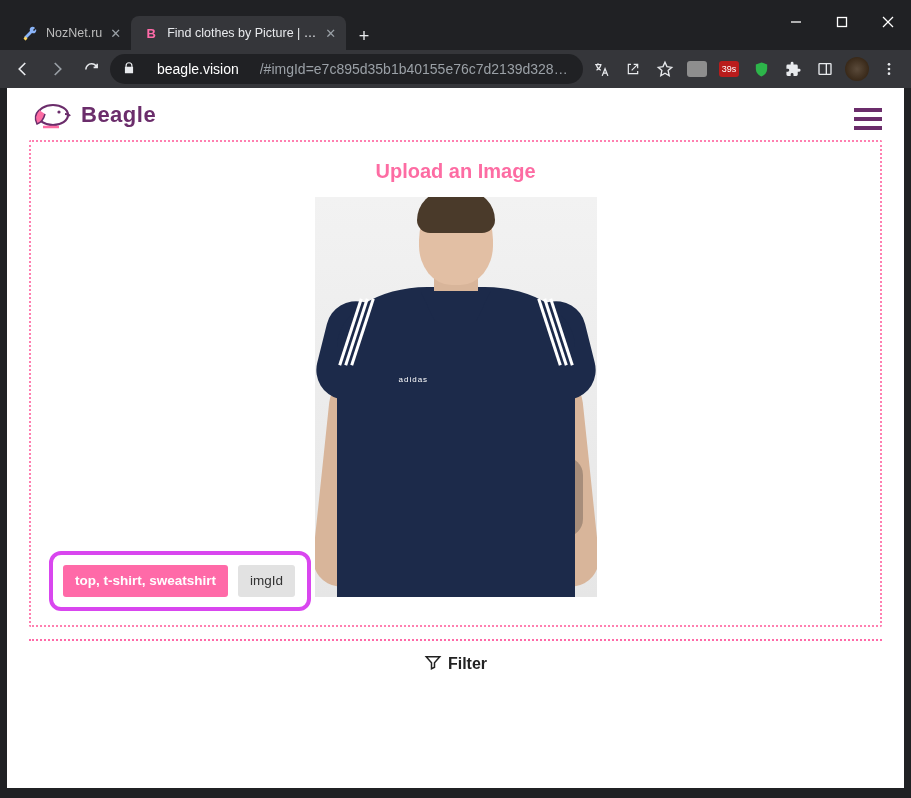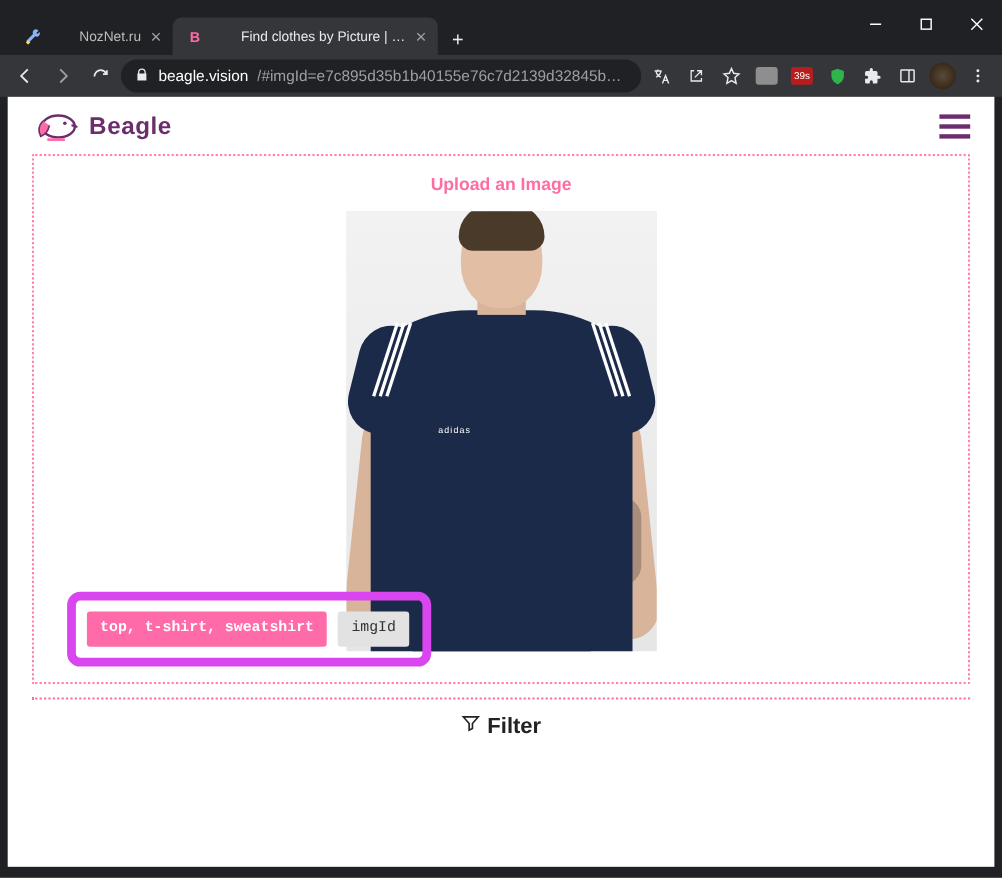--- a/index.html
+++ b/index.html
@@ -15,81 +15,81 @@
   
   .titlebar { height:14px; background:#202124; }
   .win-controls { position:absolute; top:8px; right:0; display:flex; }
   .win-btn { width:46px; height:28px; display:flex; align-items:center; justify-content:center; color:#fff; }
 
   
   .tabstrip { display:flex; align-items:flex-end; height:36px; background:#202124; padding-left:10px; }
   .tab { display:flex; align-items:center; height:34px; max-width:230px; padding:0 10px 0 12px; border-radius:8px 8px 0 0; font-size:12.5px; color:#bcbcbc; gap:8px; }
   .tab.active { background:#35363a; color:#e8eaed; }
   .tab .favicon { width:16px; height:16px; flex:0 0 16px; display:flex; align-items:center; justify-content:center; }
-  .tab .title { white-space:nowrap; overflow:hidden; text-overflow:ellipsis; max-width:150px;margin-left:26px; }
+  .tab .title { white-space:nowrap; overflow:hidden; text-overflow:ellipsis; max-width:150px; }
   .tab .close-x { margin-left:auto; font-size:13px; color:#9aa0a6; }
   .new-tab { width:28px; height:28px; display:flex; align-items:center; justify-content:center; color:#e8eaed; font-size:18px; margin-left:4px; }
 
   
   .toolbar { display:flex; align-items:center; height:38px; background:#35363a; padding:0 8px; gap:4px; }
   .nav-ico { width:30px; height:30px; display:flex; align-items:center; justify-content:center; border-radius:50%; color:#9aa0a6; }
   .nav-ico.enabled { color:#e8eaed; }
-  .omnibox { flex:1; height:30px; background:#202124; border-radius:15px; display:flex; align-items:center; padding:0 12px; gap:8px; color:#e8eaed; font-size:14px; overflow:hidden; }
+  .omnibox { flex:1; height:30px; background:#202124; border-radius:15px; display:flex; align-items:center; padding:0 12px; gap:21px; color:#e8eaed; font-size:14px; overflow:hidden; }
   .omnibox .host { color:#fff; }
   .omnibox .path { color:#9aa0a6; white-space:nowrap; overflow:hidden; text-overflow:ellipsis; }
   .tool-ico { width:28px; height:28px; display:flex; align-items:center; justify-content:center; color:#e8eaed; }
   .ext-badge { width:20px; height:16px; background:#b91c1c; border-radius:3px; font-size:9px; line-height:16px; text-align:center; color:#fff; }
   .ext-last { width:20px; height:16px; background:#8e8e8e; border-radius:3px; }
   .avatar { width:24px; height:24px; border-radius:50%; background:radial-gradient(circle,#5a4a3a,#2a1a0a); }
 
   
   .page { background:#fff; color:#222; position:absolute; left:7px; right:7px; top:88px; bottom:10px; overflow:hidden; }
-  .site-header { display:flex; align-items:center; justify-content:space-between; padding:12px 22px 4px 22px; }
+  .site-header { display:flex; align-items:flex-end; justify-content:space-between; padding:12px 22px 4px 22px; }
   .logo { display:flex; align-items:center; gap:8px; }
   .logo-mark { width:44px; height:30px; position:relative; }
   .logo-text { font-weight:800; font-size:22px; color:#6b2d6b; letter-spacing:0.5px; }
   .hamburger { display:flex; flex-direction:column; gap:5px; }
   .hamburger span { display:block; width:28px; height:4px; background:#6b2d6b; }
 
   .upload-box{
     margin:6px 22px 12px 22px;
     border:2px dotted #ff7fb0;
     border-radius:2px;
     padding:16px 16px 28px 16px;
     text-align:center;
     position:relative;
   }
-  .upload-title { color:#fd6ca3; font-weight:700; font-size:16px; margin:2px 0 14px 0; }
+  .upload-title { color:#fd6ca3; font-weight:700; font-size:20px; margin:2px 0 14px 0; }
 
   
   .photo-wrap { width:282px; height:400px; margin:0 auto; position:relative; background:#e8e8e8; overflow:hidden; }
   .bg-top { position:absolute; inset:0; background:linear-gradient(#f2f2f2,#e6e6e6); }
   .polo { position:absolute; left:22px; right:22px; top:90px; bottom:-50px; background:#1c2a4a; border-radius:90px 90px 20px 20px / 60px 60px 20px 20px; }
   .sleeve-l{ position:absolute; width:72px; height:100px; background:#1c2a4a; top:105px; left:6px; border-radius:30px 20px 30px 30px; transform:rotate(14deg);}
   .sleeve-r{ position:absolute; width:72px; height:100px; background:#1c2a4a; top:105px; right:6px; border-radius:20px 30px 30px 30px; transform:rotate(-14deg);}
   .arm-l { position:absolute; width:56px; height:210px; top:180px; left:6px; background:#d8b59a; border-radius:28px; transform:rotate(6deg);}
   .arm-r { position:absolute; width:56px; height:210px; top:180px; right:6px; background:#d8b59a; border-radius:28px; transform:rotate(-6deg);}
   .tat { position:absolute; width:36px; height:80px; top:260px; right:14px; background:rgba(40,40,40,0.28); border-radius:18px; }
   .neck { position:absolute; width:44px; height:36px; top:72px; left:50%; transform:translateX(-50%); background:#d8b59a; border-radius:8px; }
   .head { position:absolute; width:74px; height:90px; top:-2px; left:50%; transform:translateX(-50%); background:#e2bfa4; border-radius:50% 50% 44% 44%; }
   .hair { position:absolute; width:78px; height:42px; top:-6px; left:50%; transform:translateX(-50%); background:#4a3a2a; border-radius:40px 40px 18px 18px; }
   .collar { position:absolute; top:94px; left:50%; transform:translateX(-50%); width:70px; height:30px; background:#1c2a4a; clip-path:polygon(0 0,100% 0,80% 100%,20% 100%); }
   .stripe { position:absolute; height:70px; width:3px; background:#fff; top:100px; }
   .stripe.l1{ left:34px; transform:rotate(18deg);} .stripe.l2{ left:40px; transform:rotate(18deg);} .stripe.l3{ left:46px; transform:rotate(18deg);}
   .stripe.r1{ right:34px; transform:rotate(-18deg);} .stripe.r2{ right:40px; transform:rotate(-18deg);} .stripe.r3{ right:46px; transform:rotate(-18deg);}
-  .adlogo{ position:absolute; top:195px; left:84px; color:#fff; font-size:8px; letter-spacing:1px; }
+  .adlogo{ position:absolute; top:178px; left:84px; color:#fff; font-size:8px; letter-spacing:1px; }
   .pants { position:absolute; left:60px; right:60px; bottom:-30px; height:90px; background:#182440; }
 
-  .tag-row { position:absolute; left:30px; bottom:14px; display:flex; gap:10px; padding:10px 12px 10px 10px; border:8px solid #d946ef; border-radius:12px;font-family:Liberation Mono, monospace; }
+  .tag-row { position:absolute; left:18px; bottom:14px; display:flex; gap:10px; padding:10px 12px 10px 10px; border:4px solid #d946ef; border-radius:12px; }
   .tag { height:32px; line-height:32px; padding:0 12px; border-radius:3px; font-size:13.5px; }
   .tag.active { background:#ff6aa8; color:#fff; font-weight:700; }
   .tag.inactive { background:#e2e2e2; color:#333; }
 
   .sep { margin:0 22px; border-top:2px dotted #ff6aa8; }
-  .filter-row { display:flex; align-items:center; justify-content:center; gap:6px; padding:12px 0 18px 0; font-weight:800; font-size:20px; color:#222; }
+  .filter-row { display:flex; align-items:center; justify-content:center; gap:6px; padding:12px 0 18px 0; font-weight:800; font-size:16px; color:#222; }
 </style>
 </head>
 <body>
 
 <div class="titlebar"></div>
 <div class="win-controls">
   <div class="win-btn">
       <svg width="12" height="12">
         <line x1="1" y1="6" x2="11" y2="6" stroke="#fff" stroke-width="1.3"></line>
       </svg>

